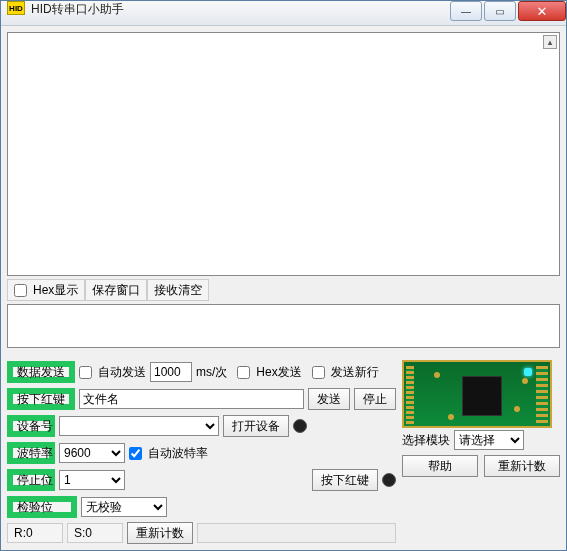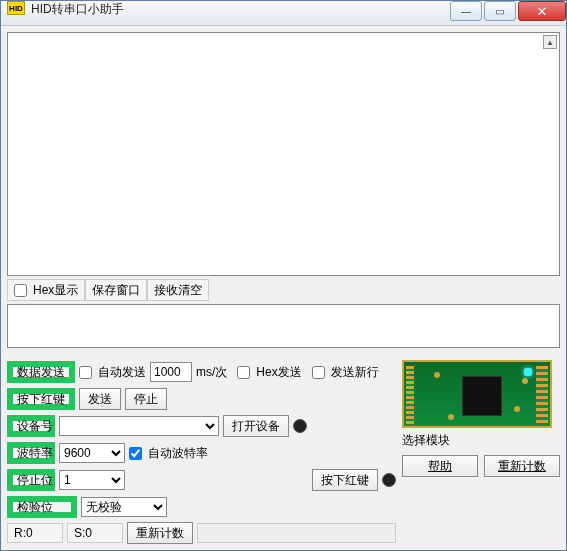--- a/index.html
+++ b/index.html
@@ -156,21 +156,21 @@
     position:absolute; left:58px; top:14px;
     width:40px;height:40px;background:#111;border:1px solid #333;
   }
   .led { position:absolute; right:18px; top:6px; width:8px;height:8px;background:#3df0ff;border-radius:2px;box-shadow:0 0 4px #3df0ff;}
   .ant { position:absolute; right:2px; top:4px; width:12px; height:60px; background: repeating-linear-gradient(#c9a637 0 3px, #0e8a3a 3px 6px);}
   .contacts-l { position:absolute; left:2px; top:4px; width:8px; height:60px; background: repeating-linear-gradient(#c9a637 0 3px, #0e8a3a 3px 5px);}
   .dot { position:absolute; width:6px;height:6px;border-radius:50%;background:#c9a637;}
   .status-row { display:flex; gap:4px; align-items:center;}
   .status-box { border:1px solid #ccc;background:#f4f4f4;padding:2px 6px;height:20px;display:flex;align-items:center;}
   .status-line { flex:1; border:1px solid #ccc;background:#eee;height:20px;}
-  .right-btns { display:flex; gap:6px; margin-top:0;text-decoration:underline;}
+  .right-btns { display:flex; gap:6px; margin-top:0;}
 </style>
 </head>
 <body>
 
 <div class="window">
 
   <div class="titlebar">
     <div class="app-icon">HID</div>
     <div class="title-text">HID转串口小助手</div>
     <div class="win-controls">
@@ -213,20 +213,21 @@
           <input type="text" style="width: 42px;" value="1000">
           <span>ms/次</span>
           <input type="checkbox" style="margin-left: 6px;">
           <span>Hex发送</span>
           <input type="checkbox" style="margin-left: 6px;">
           <span>发送新行</span>
         </div>
 
         <div class="row">
           <div class="lbl-box">按下红键</div>
+          <input type="text" style="flex: 1 1 0%;" value="文件名">
           <button class="btn">发送</button>
           <button class="btn">停止</button>
         </div>
 
         <div class="row">
           <div class="lbl-box" style="width:48px">设备号</div>
           <select style="width:160px"></select>
           <button class="btn">打开设备</button>
           <div class="radio-ind"></div>
         </div>
@@ -272,20 +273,23 @@
           <div class="chip"></div>
           <div class="led"></div>
           <div class="ant"></div>
           <div class="dot" style="left:30px;top:10px"></div>
           <div class="dot" style="left:44px;top:52px"></div>
           <div class="dot" style="left:110px;top:44px"></div>
           <div class="dot" style="left:118px;top:16px"></div>
         </div>
         <div class="row" style="margin-top:0">
           <span>选择模块</span>
+          <select style="width:70px">
+            <option>请选择</option>
+          </select>
         </div>
         <div class="right-btns">
           <button class="btn" style="flex:1">帮助</button>
           <button class="btn" style="flex:1">重新计数</button>
         </div>
       </div>
     </div>
 
   </div>
 </div>

